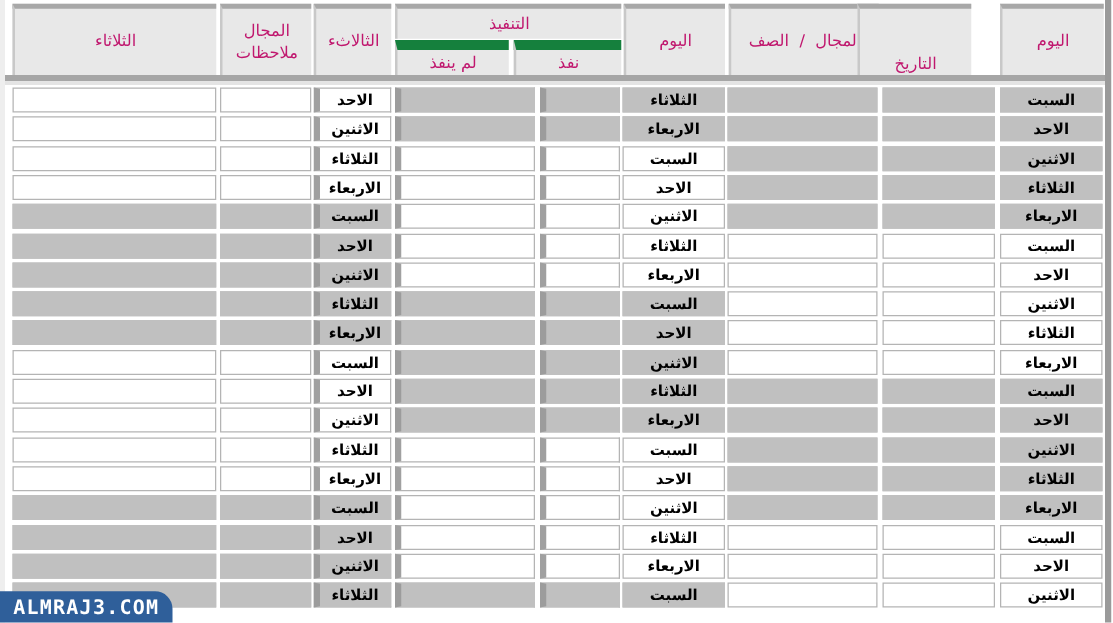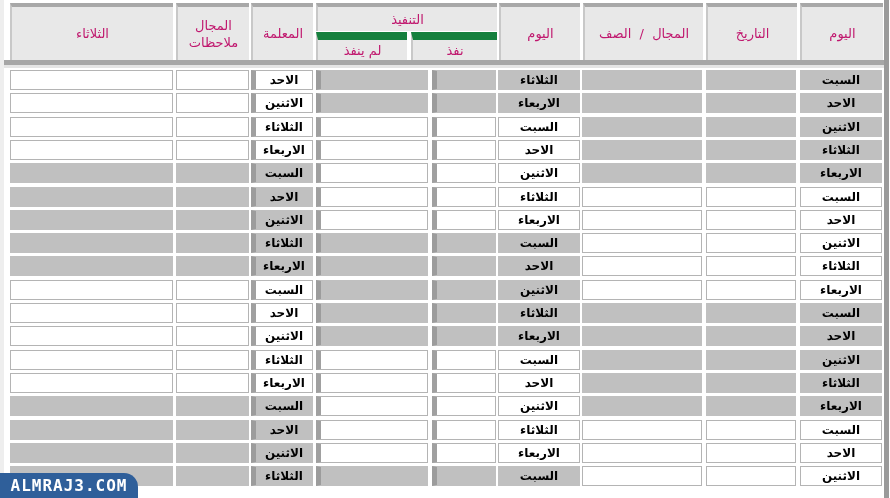--- a/index.html
+++ b/index.html
@@ -54,38 +54,38 @@
 <div class="frame-right"></div>
 
 <div class="hdr" style="left:10px;top:3px;width:163px;height:57px;">
   <span>الثلاثاء</span>
 </div>
 <div class="hdr" style="left:176px;top:3px;width:73px;height:57px;flex-direction:column;">
   <span>المجال</span>
   <span>ملاحظات</span>
 </div>
 <div class="hdr" style="left:251px;top:3px;width:62px;height:57px;">
-  <span>المعلمة</span>
+  <span>الثالاثء</span>
 </div>
 <div class="hdr" style="left:316px;top:3px;width:181px;height:28px;">
   <span>التنفيذ</span>
 </div>
 <div class="hdr sub" style="left:316px;top:32px;width:91px;height:28px;">
   <span>لم ينفذ</span>
 </div>
 <div class="hdr sub" style="left:411px;top:32px;width:86px;height:28px;">
   <span>نفذ</span>
 </div>
 <div class="hdr" style="left:499px;top:3px;width:81px;height:57px;">
   <span>اليوم</span>
 </div>
 <div class="hdr" style="left:583px;top:3px;width:120px;height:57px;white-space:pre;">
   <span>المجال  /  الصف</span>
 </div>
-<div class="hdr" style="left:706px;top:3px;width:91px;height:57px;">
+<div class="hdr" style="left:686px;top:3px;width:91px;height:57px;align-items:flex-end;">
   <span>التاريخ</span>
 </div>
 <div class="hdr" style="left:800px;top:3px;width:83px;height:57px;">
   <span>اليوم</span>
 </div>
 
 <div class="hdr-sep"></div>
 <div class="hdr-sep2"></div>
 
 <div id="grid">

